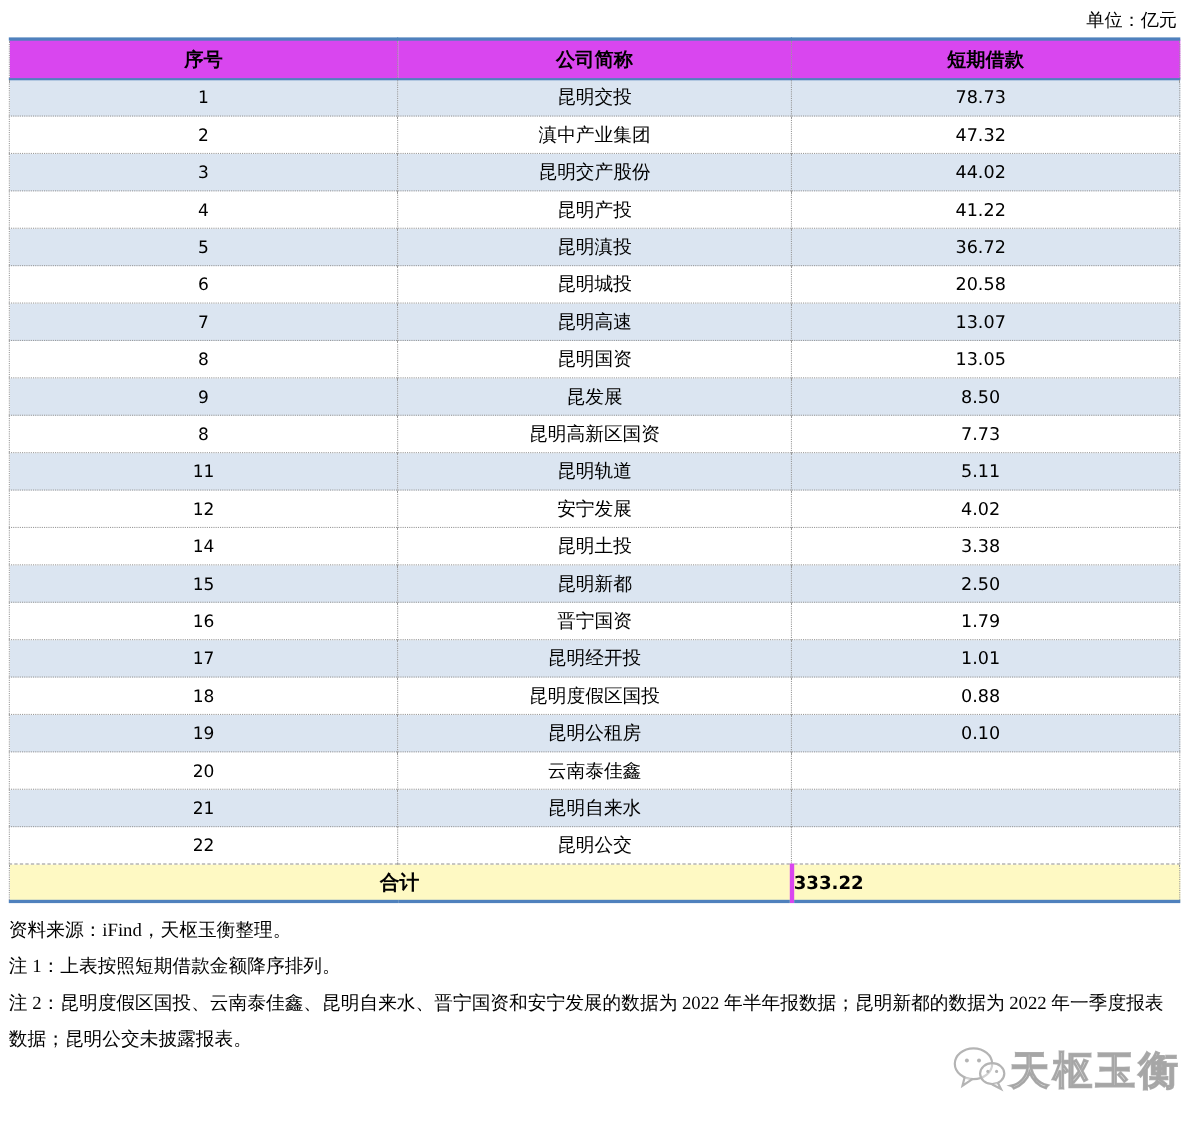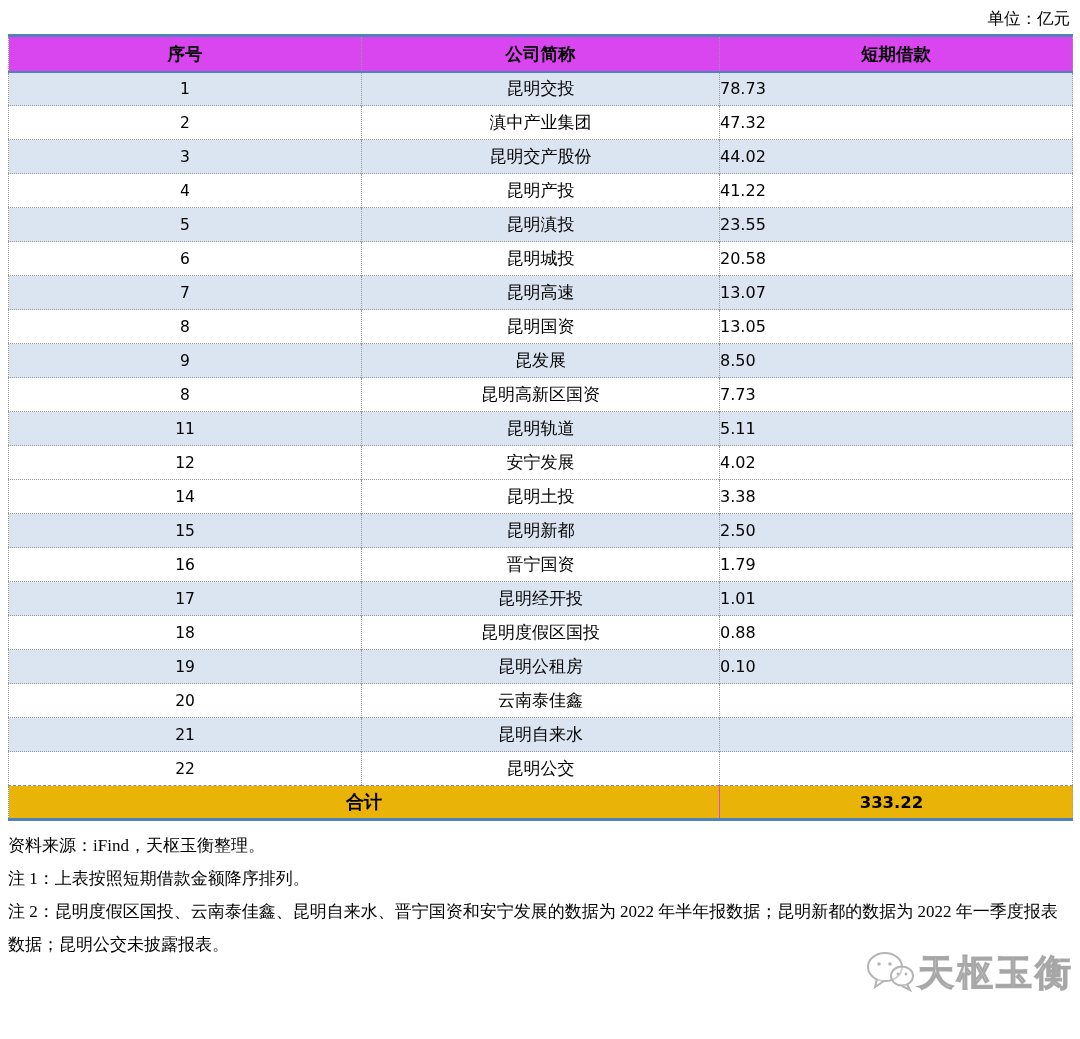--- a/index.html
+++ b/index.html
@@ -56,43 +56,43 @@
   .borrow-table tbody tr { border-bottom: 1px dotted #9a9a9a; background: #ffffff; }
   .borrow-table tbody tr.shaded { background: #dbe5f1; }
   .borrow-table td { height: 34px; font-size: 17px; }
   .borrow-table td.c-no {
     text-align: center;
     font-family: "DejaVu Sans", sans-serif;
     font-size: 15.5px;
   }
   .borrow-table td.c-name { text-align: center; }
   .borrow-table td.c-val {
+    text-align: center;
+    padding-right: 9px;
+    font-family: "DejaVu Sans", sans-serif;
+    font-size: 16px;
+  }
+
+  .borrow-table tfoot tr {
+    background: #fef9c3;
+    border-top: 1px dashed #8f8f8f;
+  }
+  .borrow-table tfoot td { height: 34px; }
+  .borrow-table td.total-label {
+    text-align: center;
+    font-weight: bold;
+    font-size: 18px;
+  }
+  .borrow-table td.total-val {
     text-align: left;
     padding-right: 9px;
     font-family: "DejaVu Sans", sans-serif;
-    font-size: 16px;
-  }
-
-  .borrow-table tfoot tr {
-    background: #eab308;
-    border-top: 1px dashed #8f8f8f;
-  }
-  .borrow-table tfoot td { height: 34px; }
-  .borrow-table td.total-label {
-    text-align: center;
-    font-weight: bold;
-    font-size: 18px;
-  }
-  .borrow-table td.total-val {
-    text-align: center;
-    padding-right: 9px;
-    font-family: "DejaVu Sans", sans-serif;
     font-weight: bold;
     font-size: 16.5px;
-    border-left: 1px solid #d946ef;
+    border-left: 4px solid #d946ef;
   }
 
   .footnotes { margin-top: 8px; }
   .footnote-line {
     font-size: 17px;
     line-height: 33px;
   }
 
   .watermark {
     position: absolute;
@@ -151,21 +151,21 @@
           <td class="c-val">44.02</td>
         </tr>
         <tr>
           <td class="c-no">4</td>
           <td class="c-name">昆明产投</td>
           <td class="c-val">41.22</td>
         </tr>
         <tr class="shaded">
           <td class="c-no">5</td>
           <td class="c-name">昆明滇投</td>
-          <td class="c-val">23.55</td>
+          <td class="c-val">36.72</td>
         </tr>
         <tr>
           <td class="c-no">6</td>
           <td class="c-name">昆明城投</td>
           <td class="c-val">20.58</td>
         </tr>
         <tr class="shaded">
           <td class="c-no">7</td>
           <td class="c-name">昆明高速</td>
           <td class="c-val">13.07</td>

